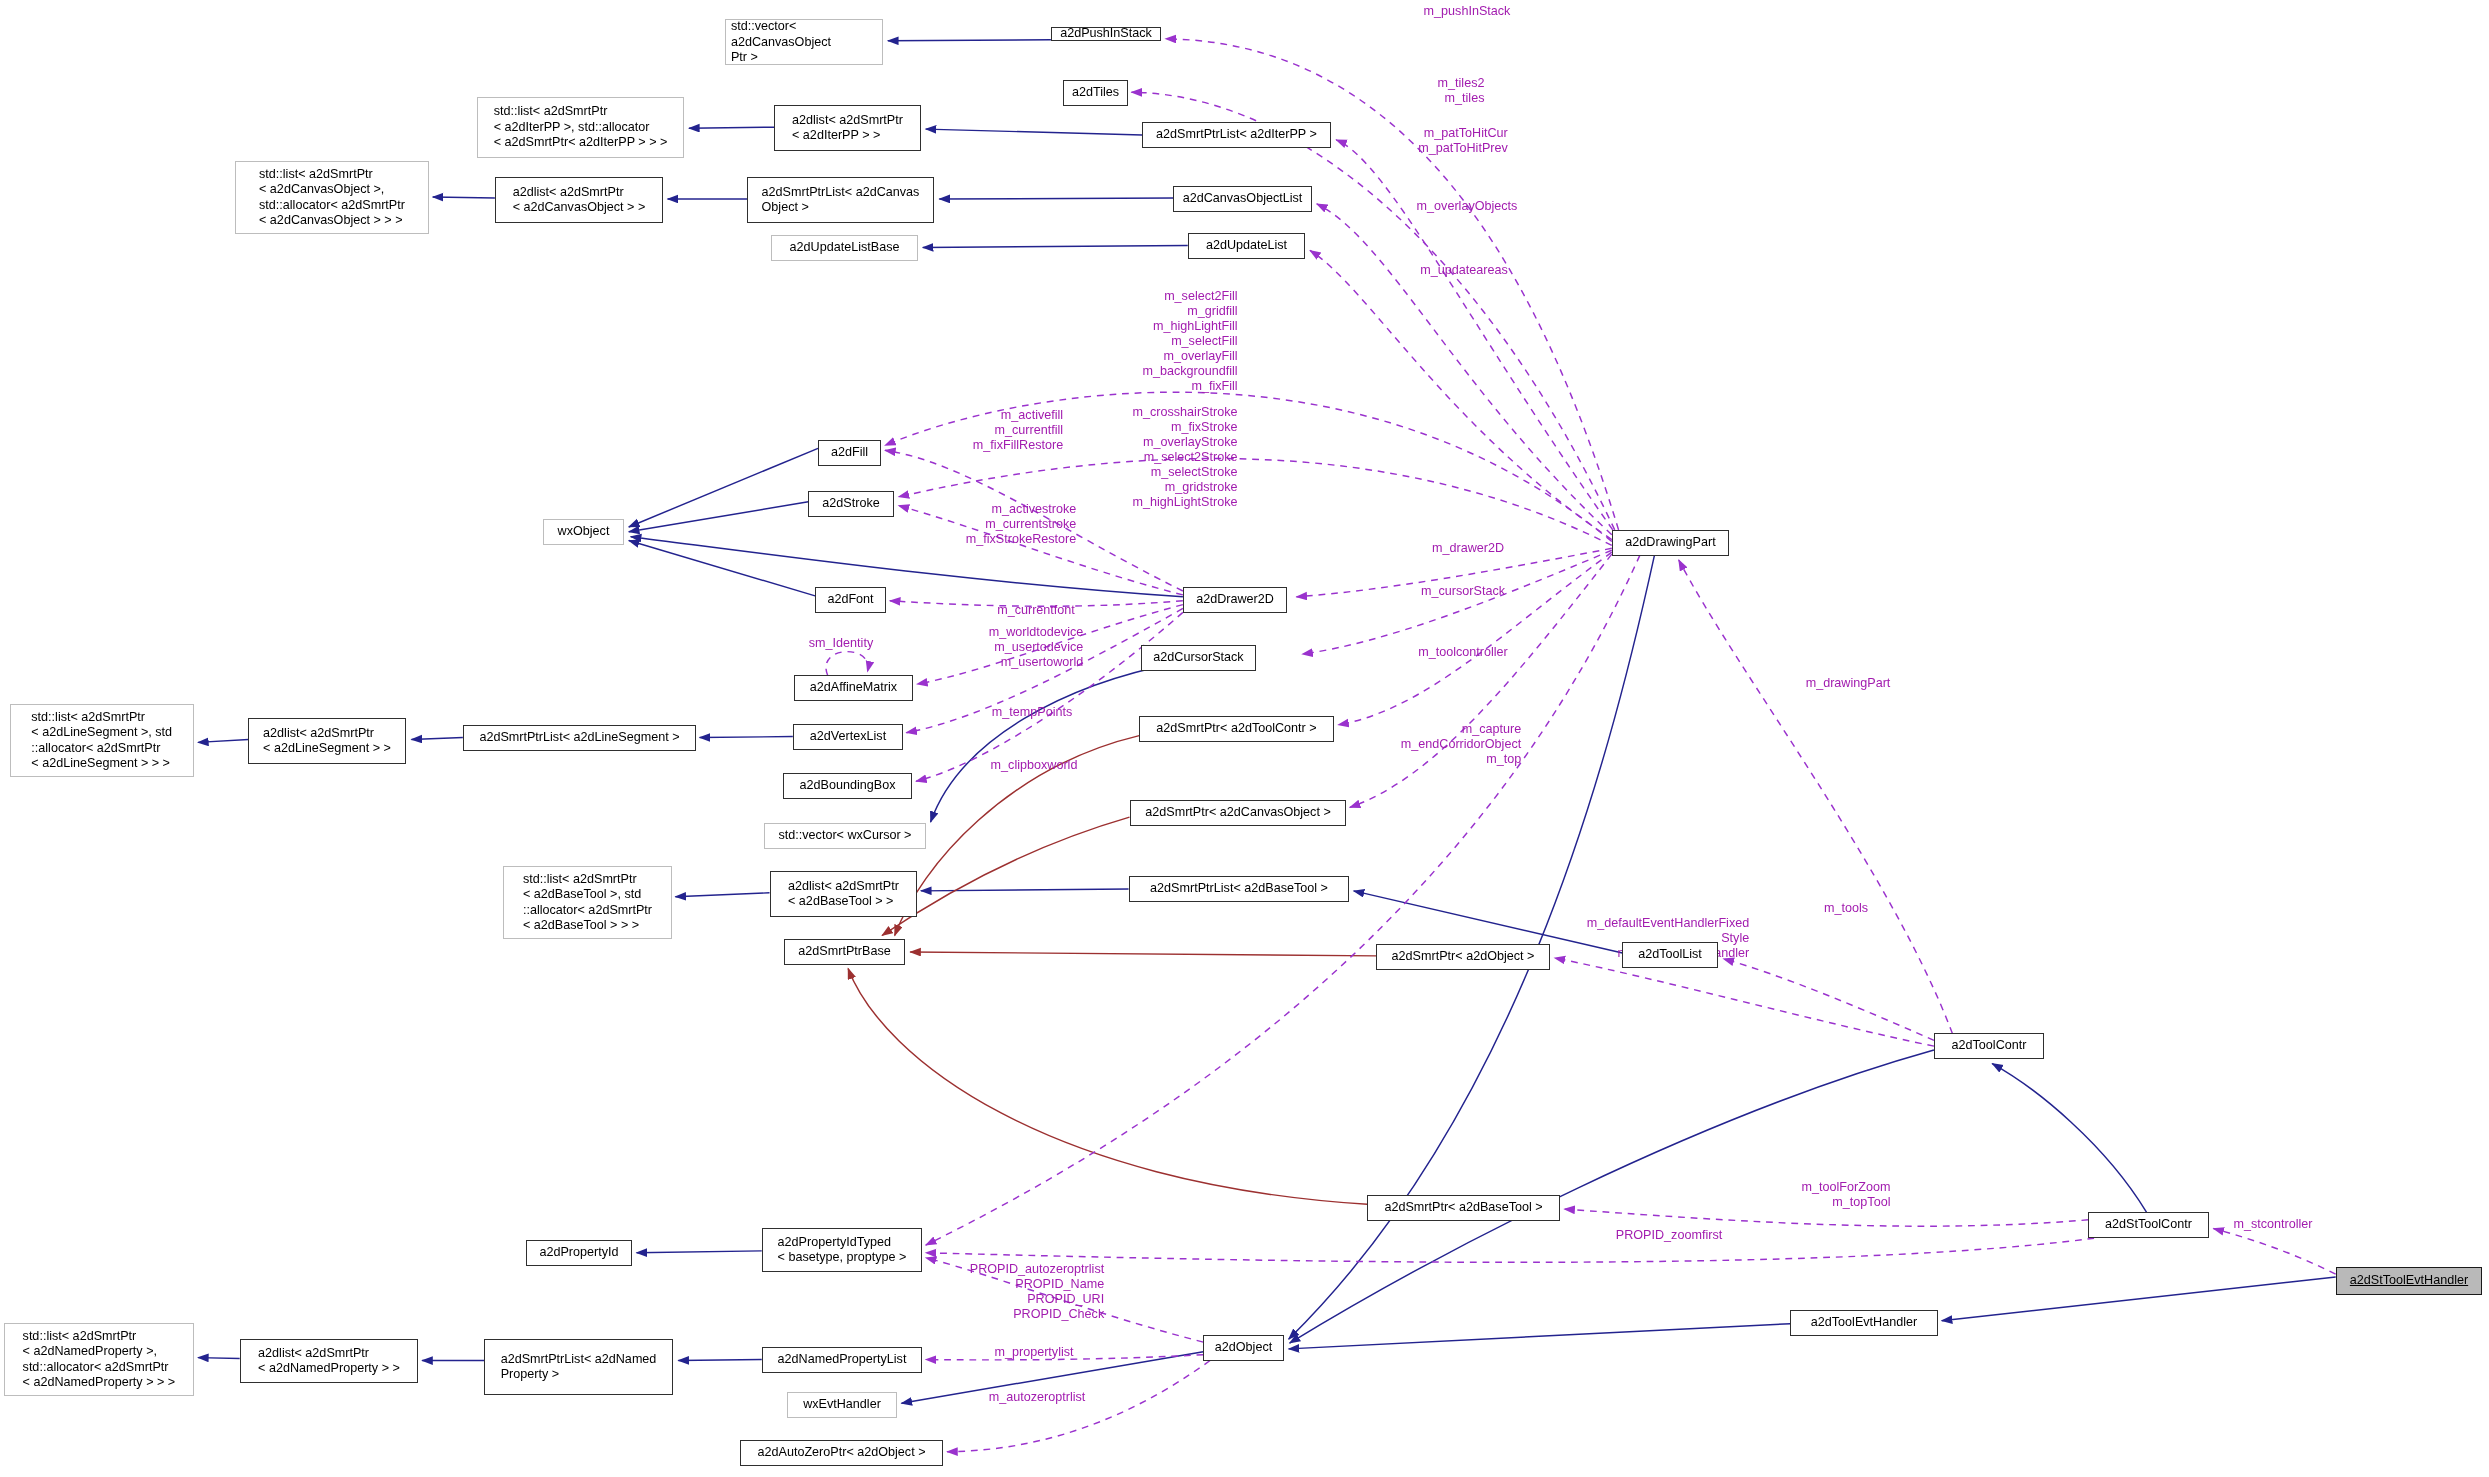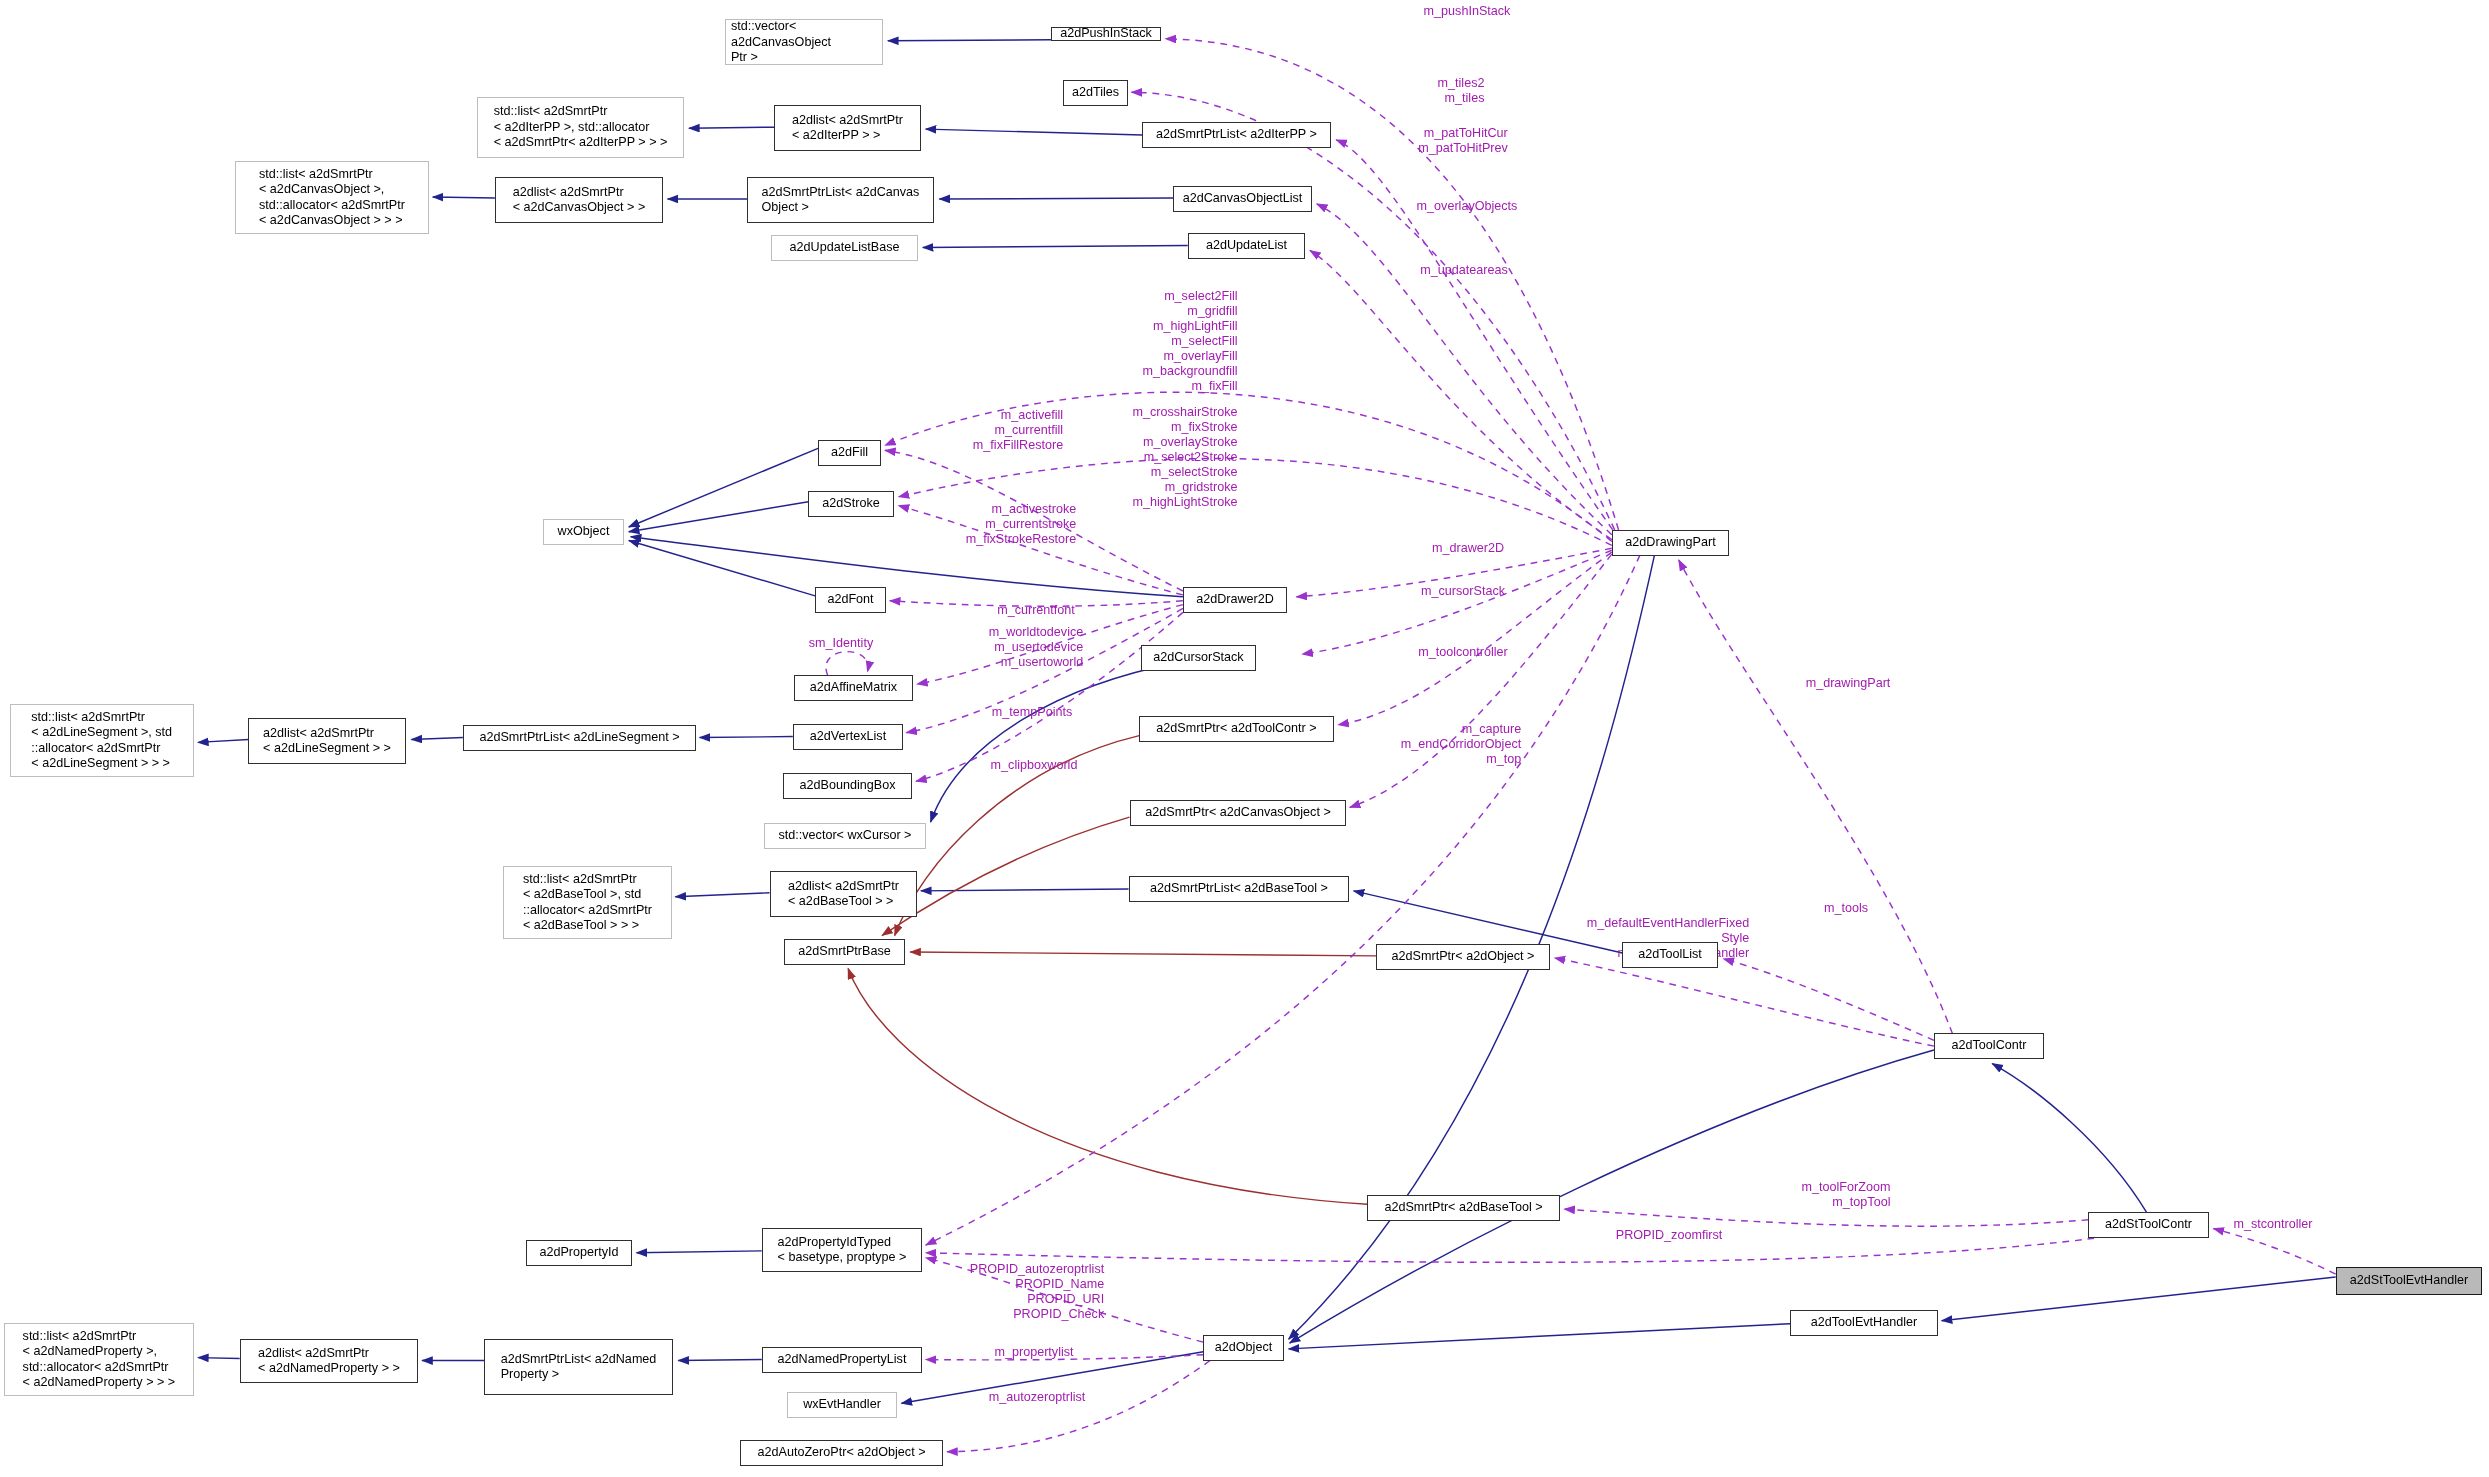--- a/index.html
+++ b/index.html
@@ -3,21 +3,21 @@
 <meta charset="utf-8">
 <style>
   html,body{margin:0;padding:0;background:#ffffff;}
   #canvas{position:relative;width:2489px;height:1478px;background:#ffffff;overflow:hidden;
           font-family:"Liberation Sans", sans-serif;}
   #edges{position:absolute;left:0;top:0;width:2489px;height:1478px;}
   .node{position:absolute;box-sizing:border-box;background:#ffffff;border:1.2px solid #2f2f2f;
         color:#000;font-size:12.6px;line-height:15.5px;text-align:left;white-space:pre-line;
         padding:2.9px 4.9px;display:flex;align-items:center;justify-content:center;z-index:3;}
   .node.ext{border:1.2px solid #bdbdbd;}
-  .node.main{background:#b9b9b9;border:1.3px solid #1a1a1a;font-weight:400;}
+  .node.main{background:#b9b9b9;border:1.3px solid #1a1a1a;font-weight:400;text-decoration:underline;}
   .elabel{position:absolute;transform:translateX(-50%);color:#a21caf;font-size:12.6px;line-height:15px;
           text-align:right;white-space:pre-line;z-index:2;}
 </style>
 </head>
 <body>
 
 <div id="canvas">
 
 <svg id="edges" xmlns="http://www.w3.org/2000/svg" width="2489" height="1478" viewBox="0 0 2565 1523">
   <defs>

